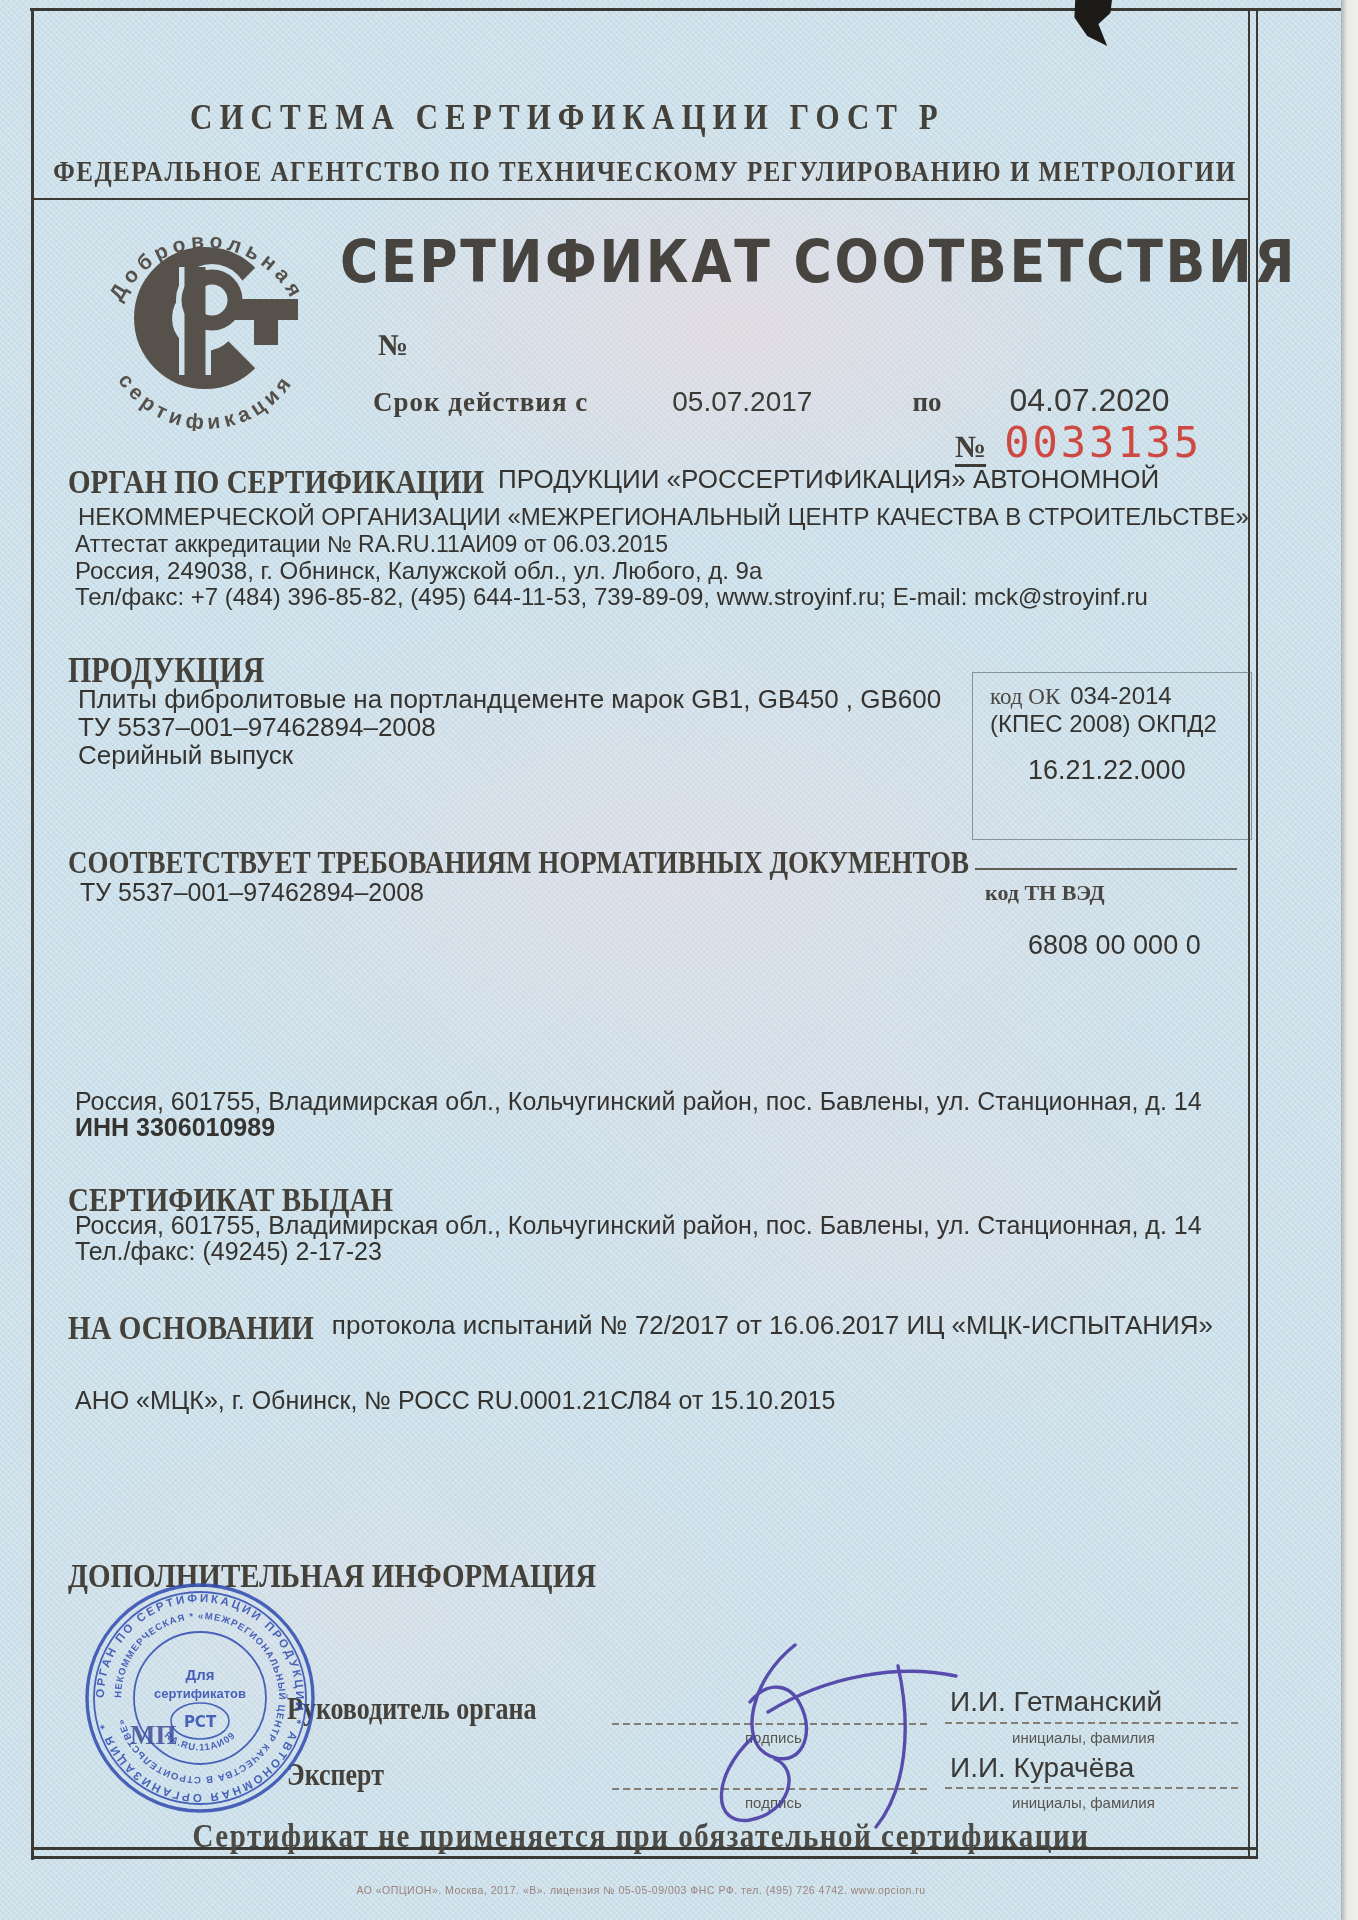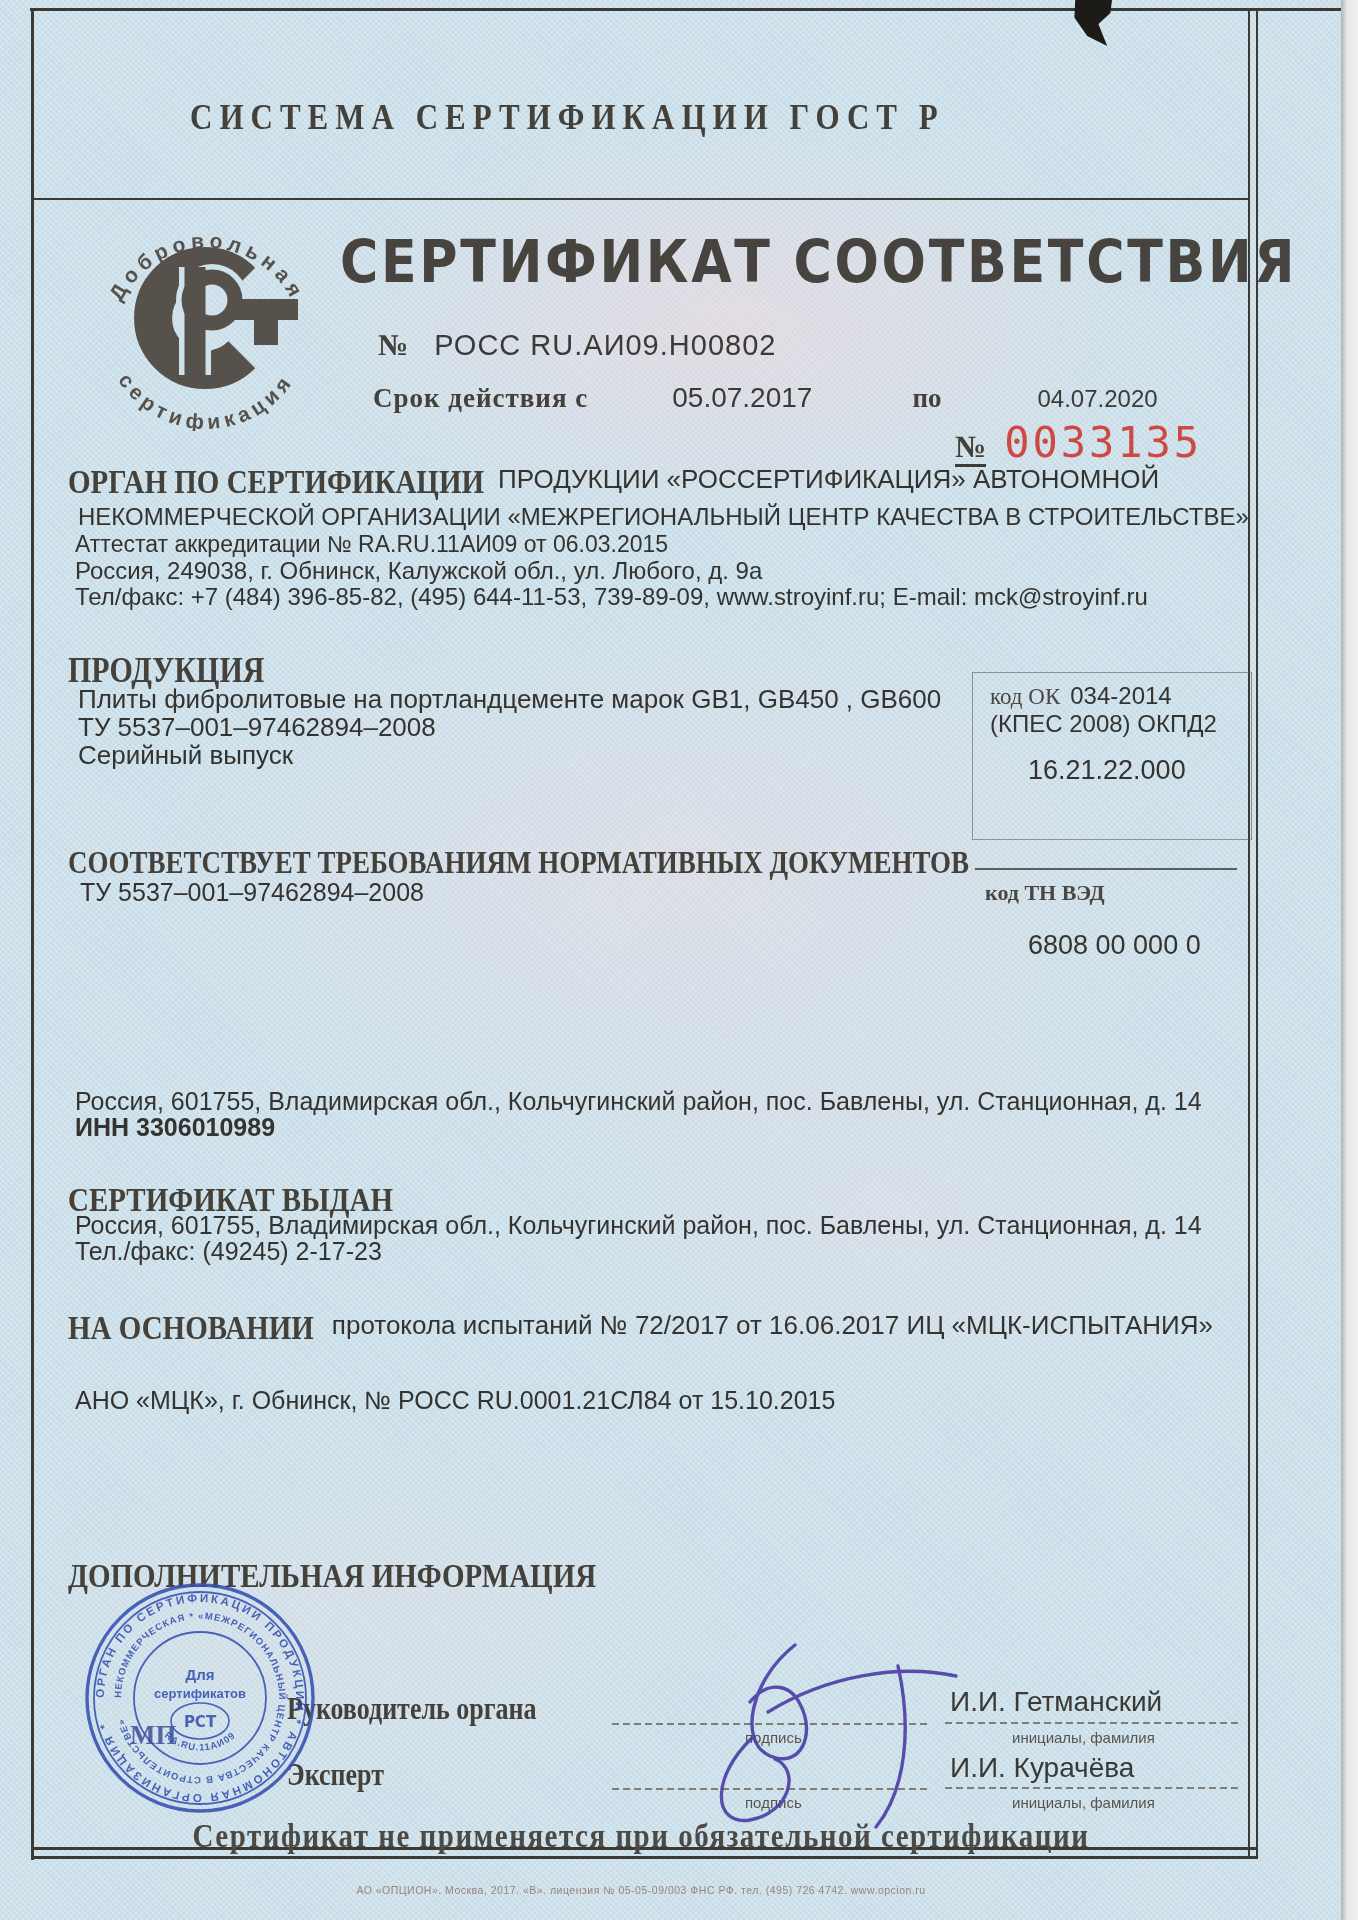--- a/index.html
+++ b/index.html
@@ -49,20 +49,23 @@
   <div class="line" style="left:31px;top:1856px;width:1227px;height:3px;"></div>
 
   <div class="abs" style="left:1072px;top:0;width:40px;height:46px;background:#1c1b18;
               clip-path:polygon(8% 0,100% 0,96% 28%,66% 52%,88% 100%,38% 78%,6% 38%);"></div>
   <div class="abs" style="left:1341px;top:0;width:17px;height:1920px;
               background:linear-gradient(to right,#aab4b8,#e8e9e6 35%,#f1f1ef);"></div>
 
   <div class="abs serifb" style="left:190px;top:96px;width:720px;text-align:center;font-size:31px;letter-spacing:7px;white-space:nowrap;">
     <span class="tall">СИСТЕМА СЕРТИФИКАЦИИ ГОСТ Р</span>
   </div>
+  <div class="abs serifb" style="left:40px;top:155px;width:1210px;text-align:center;font-size:25px;letter-spacing:1.5px;white-space:nowrap;">
+    <span class="tall">ФЕДЕРАЛЬНОЕ АГЕНТСТВО ПО ТЕХНИЧЕСКОМУ РЕГУЛИРОВАНИЮ И МЕТРОЛОГИИ</span>
+  </div>
 
   <svg class="abs" style="left:84px;top:203px;" width="245" height="228" viewBox="0 0 245 228">
     <defs>
       <path id="arcTop" d="M 28 140 A 95 95 0 0 1 218 140"></path>
       <path id="arcBot" d="M 18 122 A 103 103 0 0 0 226 122"></path>
     </defs>
     <text class="logo-arc">
       <textPath href="#arcTop" startOffset="50%" text-anchor="middle">Добровольная</textPath>
     </text>
     <text class="logo-arc">
@@ -76,28 +79,27 @@
       <circle cx="128" cy="97" r="23" fill="none" stroke="#57514b" stroke-width="15"></circle>
       <rect x="150" y="96" width="64" height="21" fill="#57514b"></rect>
       <rect x="170" y="96" width="24" height="46" fill="#57514b"></rect>
     </g>
   </svg>
 
   <div class="abs doc-title" style="left:340px;top:228px;">СЕРТИФИКАТ СООТВЕТСТВИЯ</div>
 
   <div class="abs row" style="left:378px;top:328px;gap:26px;">
     <span class="serifb" style="font-size:30px;">№</span>
-    <span class="sans" style="font-size:29px;letter-spacing:1px;color:#3b3a36;">РОСС RU.АИ09.Н00802</span>
   </div>
 
   <div class="abs row" style="left:373px;top:382px;gap:44px;">
     <span class="serifb" style="font-size:27px;letter-spacing:1px;">Срок действия с</span>
     <span class="sans" style="font-size:28px;margin-left:40px;color:#3b3a36;">05.07.2017</span>
     <span class="serifb" style="font-size:27px;margin-left:56px;">по</span>
-    <span class="sans" style="font-size:24px;margin-left:52px;color:#3b3a36;">04.07.2020</span>
+    <span class="sans" style="font-size:32px;margin-left:24px;color:#3b3a36;">04.07.2020</span>
   </div>
 
   <div class="abs row" style="left:955px;top:422px;gap:18px;">
     <span class="serifb" style="font-size:31px;border-bottom:3px solid #3f3c37;line-height:1.05;">№</span>
     <span style="font-family:'DejaVu Sans Mono',monospace;font-size:42px;letter-spacing:3px;color:#cd4942;line-height:1;">0033135</span>
   </div>
 
   <div class="abs row" style="left:68px;top:462px;gap:14px;white-space:nowrap;">
     <span class="serifb tall" style="font-size:29px;">ОРГАН ПО СЕРТИФИКАЦИИ</span>
     <span class="sans" style="font-size:26px;">ПРОДУКЦИИ «РОССЕРТИФИКАЦИЯ» АВТОНОМНОЙ</span>

